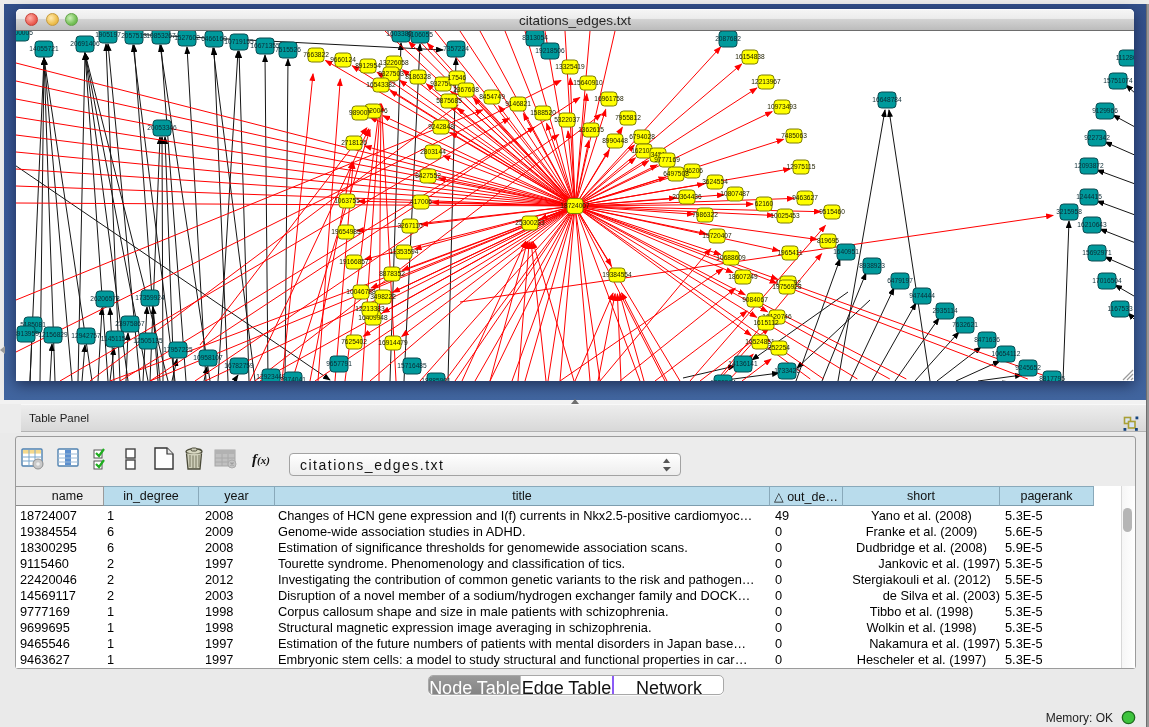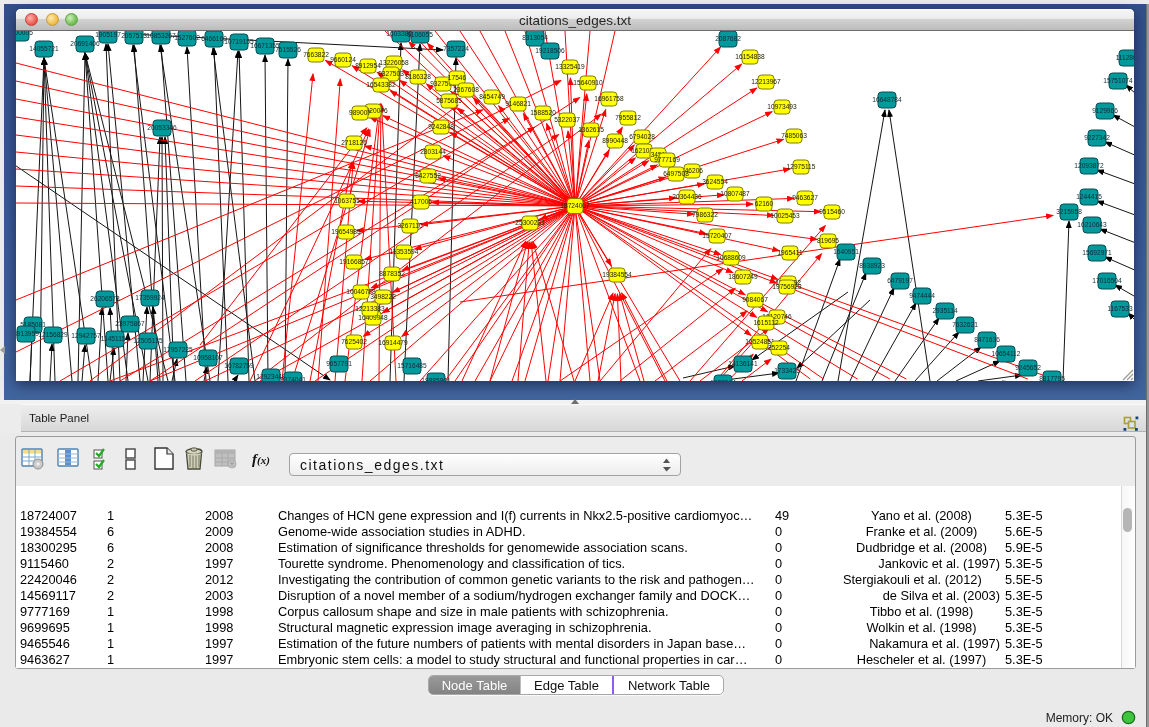--- a/index.html
+++ b/index.html
@@ -19,21 +19,21 @@
 #tphead .t {position:absolute;left:8px;top:7px;font-size:11.5px;color:#1c1c1c}
 #tpbody {left:0;top:433px;width:1146px;height:294px;background:#eaeaea}
 #container {left:15px;top:3px;width:1121px;height:233px;background:#ececec;border:1px solid #9b9b9b;border-radius:3px}
 #combo {left:273px;top:16px;width:392px;height:23px;background:linear-gradient(180deg,#ffffff,#ededed);border:1px solid #a2a2a2;border-radius:4px;font-size:14px;letter-spacing:1.5px;color:#111;padding:2.5px 0 0 10px}
 .hcell {position:absolute;top:0;height:20px;background:#b9dcec;border-right:1px solid #89a9ba;border-top:1px solid #89a9ba;border-bottom:1px solid #7d9dae;font-size:12.5px;text-align:center;padding-top:2px;color:#111}
 .trow {position:absolute;left:0;width:1105px;height:16px;font-size:12.8px;color:#000}
 .trow span {position:absolute;top:1px;white-space:nowrap}
 .ell {overflow:hidden;text-overflow:ellipsis}
 
 #tabs {left:428px;top:675px;width:296px;height:20px;border:1px solid #a8a8a8;border-radius:5px;background:#fff;overflow:hidden;box-shadow:0 1px 0 rgba(255,255,255,.7)}
-.seg {position:absolute;top:0;height:34px;font-size:13px;text-align:center;padding-top:2px;color:#111}
+.seg {position:absolute;top:0;height:34px;font-size:18px;text-align:center;padding-top:2px;color:#111}
 
 #mem {right:36px;top:711px;font-size:12px;color:#222}
 .icon {position:absolute}
 </style></head>
 <body>
 <div id="stage">
  <div id="netpanel" class="abs"></div>
  <div id="gwin" class="abs">
    <div id="gtitle" class="abs">
      <div class="tl" style="left:8.5px;background:radial-gradient(circle at 4px 4px,#ffb3ab,#ec6156 60%,#d33a2f);border:0.5px solid #c64138"></div>
@@ -897,20 +897,29 @@
    </svg>
    <div id="combo" class="abs">citations_edges.txt
      <svg style="position:absolute;right:9px;top:4px" width="9" height="14" viewBox="0 0 9 14">
             <path d="M4.5,0.5L8,5H1z" fill="#555"></path>
             <path d="M4.5,13.5L1,9h8z" fill="#555"></path>
           </svg>
    </div>
   </div>
 
   <div class="abs" style="left:16px;top:53px;width:1119px;height:182px;background:#fff;overflow:hidden">
+   <div class="abs" style="left:0;top:0;width:1105px;height:20px;background:#fff">
+    <div class="hcell" style="left:0;width:88px;background:#ebebeb;border-right:1px solid #9a9a9a;border-top:1px solid #9a9a9a;border-bottom:1px solid #8a8a8a;text-indent:16px">name</div>
+    <div class="hcell" style="left:88px;width:95px">in_degree</div>
+    <div class="hcell" style="left:183px;width:76px">year</div>
+    <div class="hcell" style="left:259px;width:495px">title</div>
+    <div class="hcell" style="left:754px;width:73px">△ out_de…</div>
+    <div class="hcell" style="left:827px;width:157px">short</div>
+    <div class="hcell" style="left:984px;width:94px">pagerank</div>
+   </div>
    <div class="abs" style="left:0;top:20px;width:1105px;height:195px" id="rowwrap"></div>
 
    <div class="abs" style="left:1105px;top:0;width:14px;height:182px;background:linear-gradient(90deg,#f6f6f6,#fff);border-left:1px solid #d8d8d8"></div>
    <div class="abs" style="left:1107px;top:22px;width:9px;height:24px;background:#b5b5b5;border-radius:5px"></div>
   </div>
   <div id="rows" class="abs" style="left:0;top:0;width:1146px;height:294px;pointer-events:none">
   </div>
  </div>
 
  <div id="tabs" class="abs">
@@ -960,21 +969,21 @@
         <span style="left:775px">0</span>
         <span style="left:843px;width:157px;text-align:right">Jankovic et al. (1997)</span>
         <span style="left:1005px">5.3E‑5</span>
       </div>
 <div class="trow" style="top:571px">
         <span style="left:20px">22420046</span>
         <span style="left:107px">2</span>
         <span style="left:205px">2012</span>
         <span style="left:278px;width:488px" class="ell">Investigating the contribution of common genetic variants to the risk and pathogen…</span>
         <span style="left:775px">0</span>
-        <span style="left:843px;width:157px;text-align:left">Stergiakouli et al. (2012)</span>
+        <span style="left:843px;width:157px;text-align:center">Stergiakouli et al. (2012)</span>
         <span style="left:1005px">5.5E‑5</span>
       </div>
 <div class="trow" style="top:587px">
         <span style="left:20px">14569117</span>
         <span style="left:107px">2</span>
         <span style="left:205px">2003</span>
         <span style="left:278px;width:488px" class="ell">Disruption of a novel member of a sodium/hydrogen exchanger family and DOCK…</span>
         <span style="left:775px">0</span>
         <span style="left:843px;width:157px;text-align:right">de Silva et al. (2003)</span>
         <span style="left:1005px">5.3E‑5</span>

